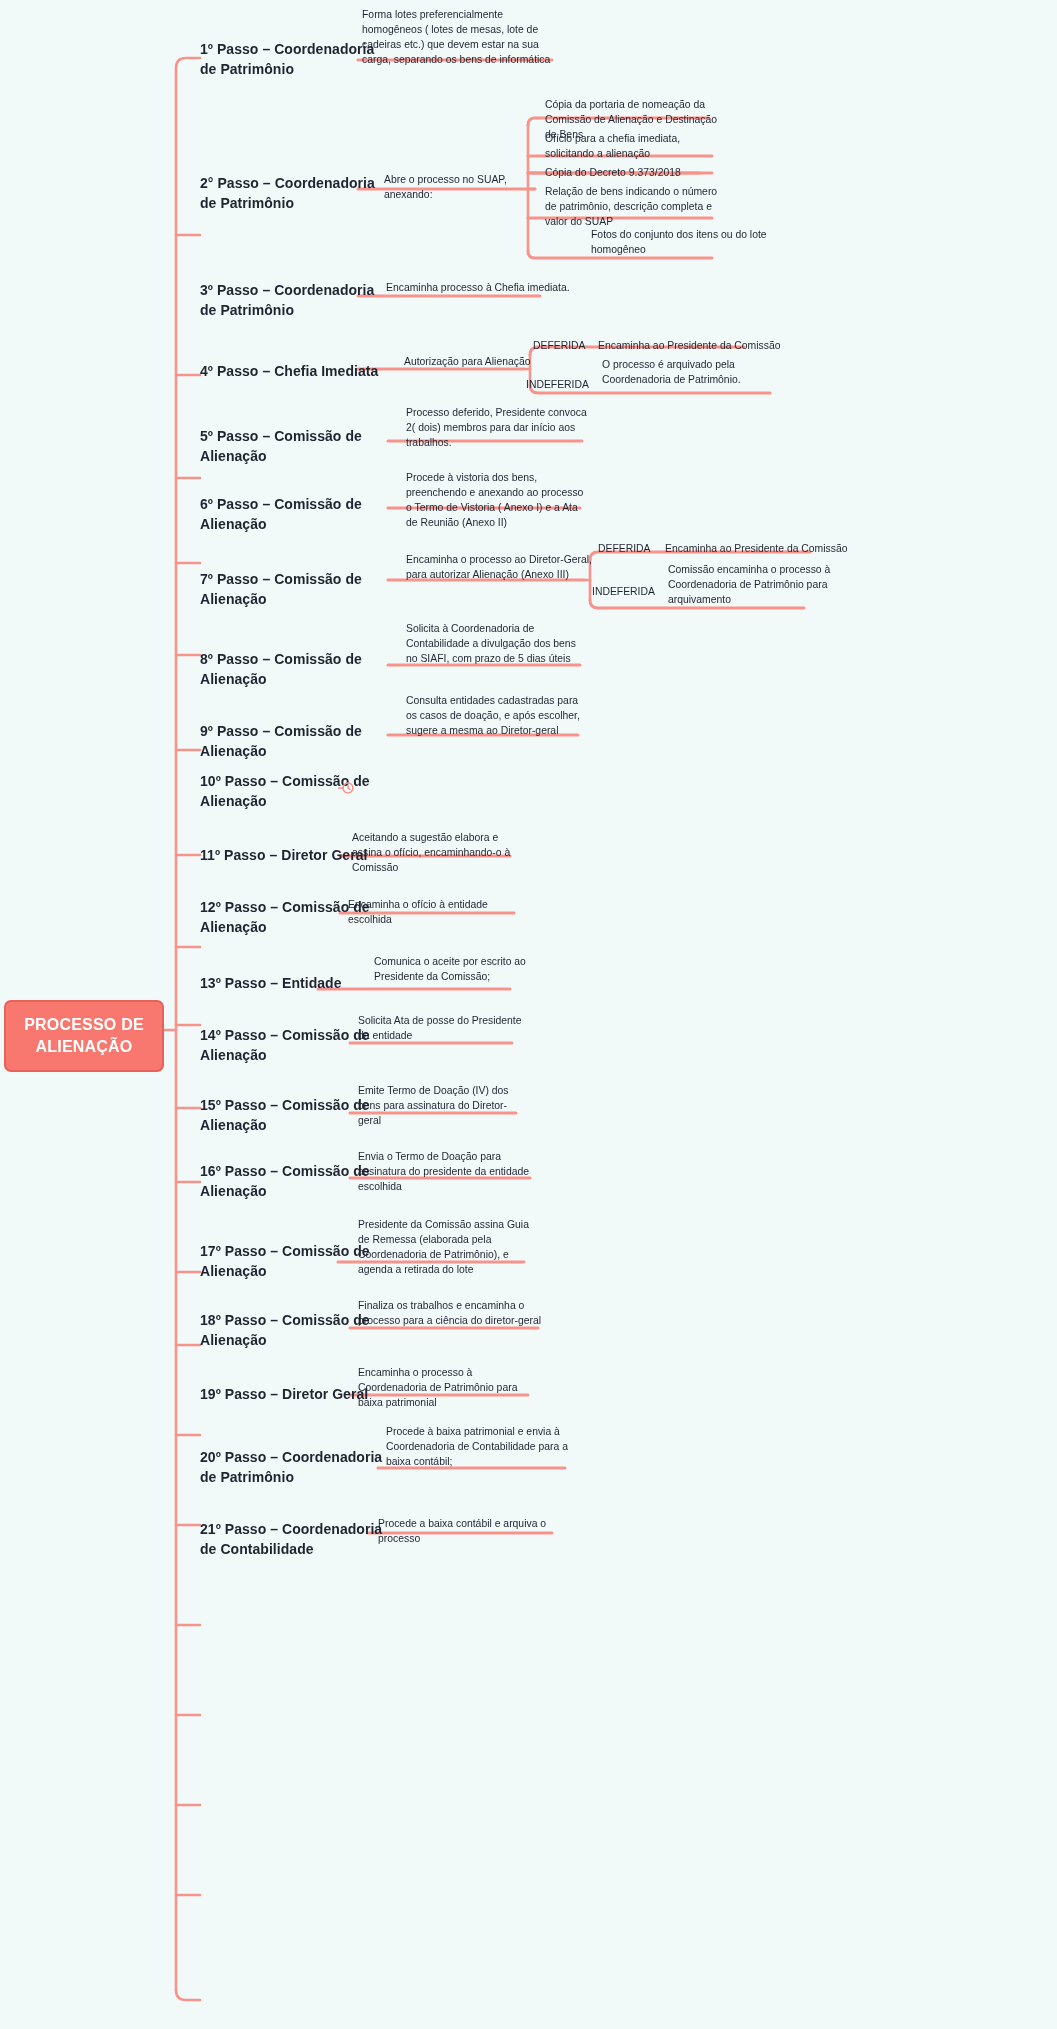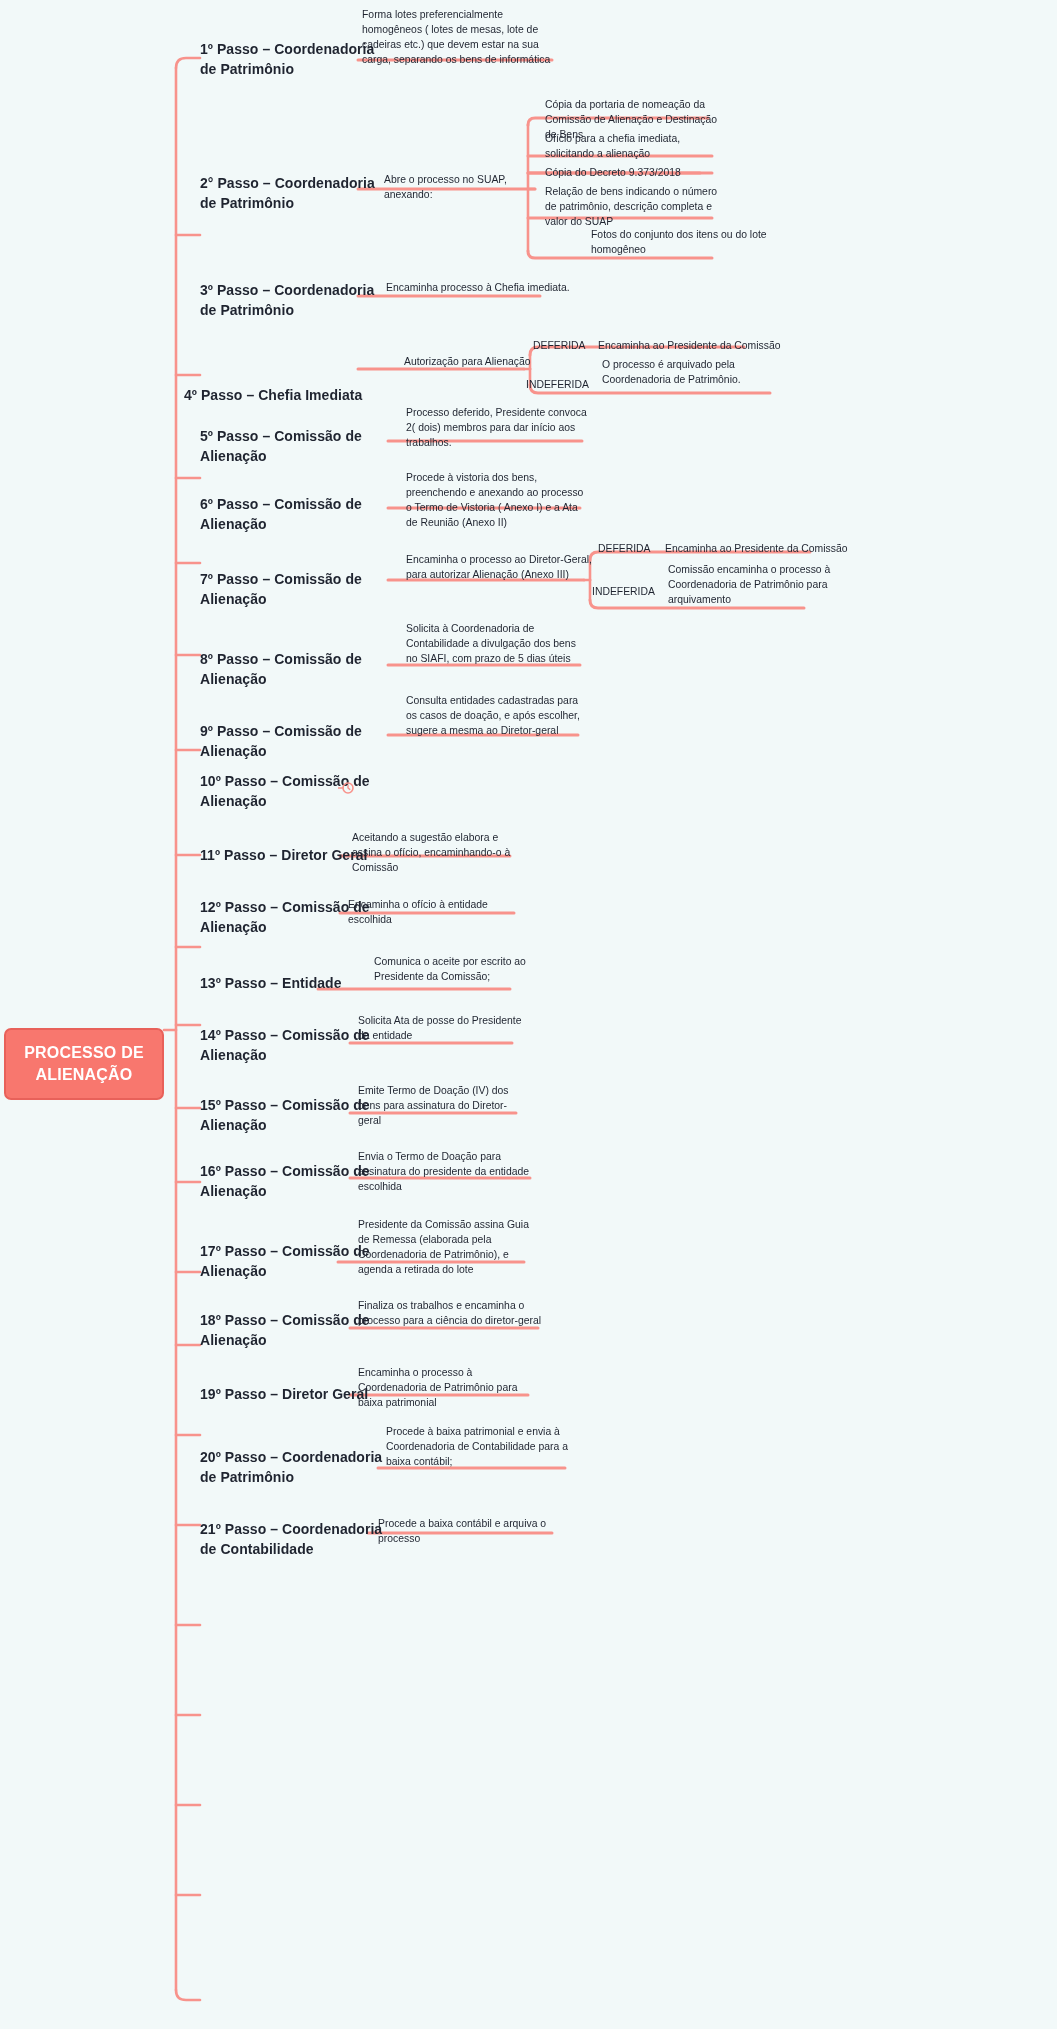--- a/index.html
+++ b/index.html
@@ -37,21 +37,20 @@
     background: #f8776e;
     border: 2px solid #e8615a;
     border-radius: 7px;
     color: #ffffff;
     font-size: 16px;
     font-weight: bold;
     line-height: 1.35;
     text-align: center;
     padding: 12px 8px 13px 8px;
     letter-spacing: .2px;
-    margin-top: 28px;
   }
   
   .step {
     position: absolute;
     color: #1f2430;
     font-size: 14px;
     font-weight: bold;
     line-height: 1.42;
     letter-spacing: .05px;
     width: 185px;
@@ -218,21 +217,21 @@
     <span>Fotos do conjunto dos itens ou do lote homogêneo</span>
   </div>
 
   <div class="step" style="left:200px; top:281px;">
     <span>3º Passo – Coordenadoria de Patrimônio</span>
   </div>
   <div class="note" style="left:386px; top:281px; width:200px;">
     <span>Encaminha processo à Chefia imediata.</span>
   </div>
 
-  <div class="step" style="left:184px; top:362px;margin-top:24px;">
+  <div class="step" style="left:200px; top:362px;">
     <span>4º Passo – Chefia Imediata</span>
   </div>
   <div class="note" style="left:404px; top:355px; width:180px;">
     <span>Autorização para Alienação</span>
   </div>
   <div class="tag" style="left:533px; top:339px;">
     <span>DEFERIDA</span>
   </div>
   <div class="note3" style="left:598px; top:339px; width:190px;">
     <span>Encaminha ao Presidente da Comissão</span>

